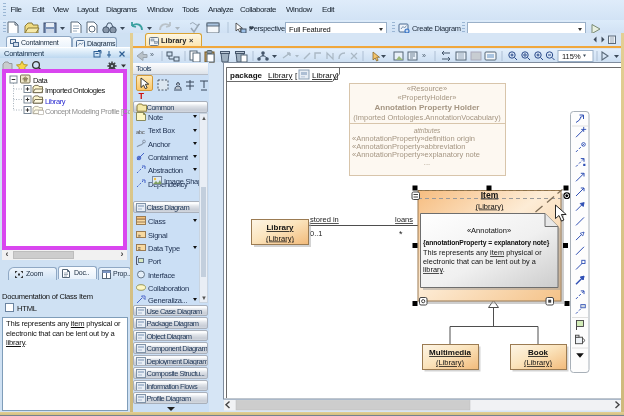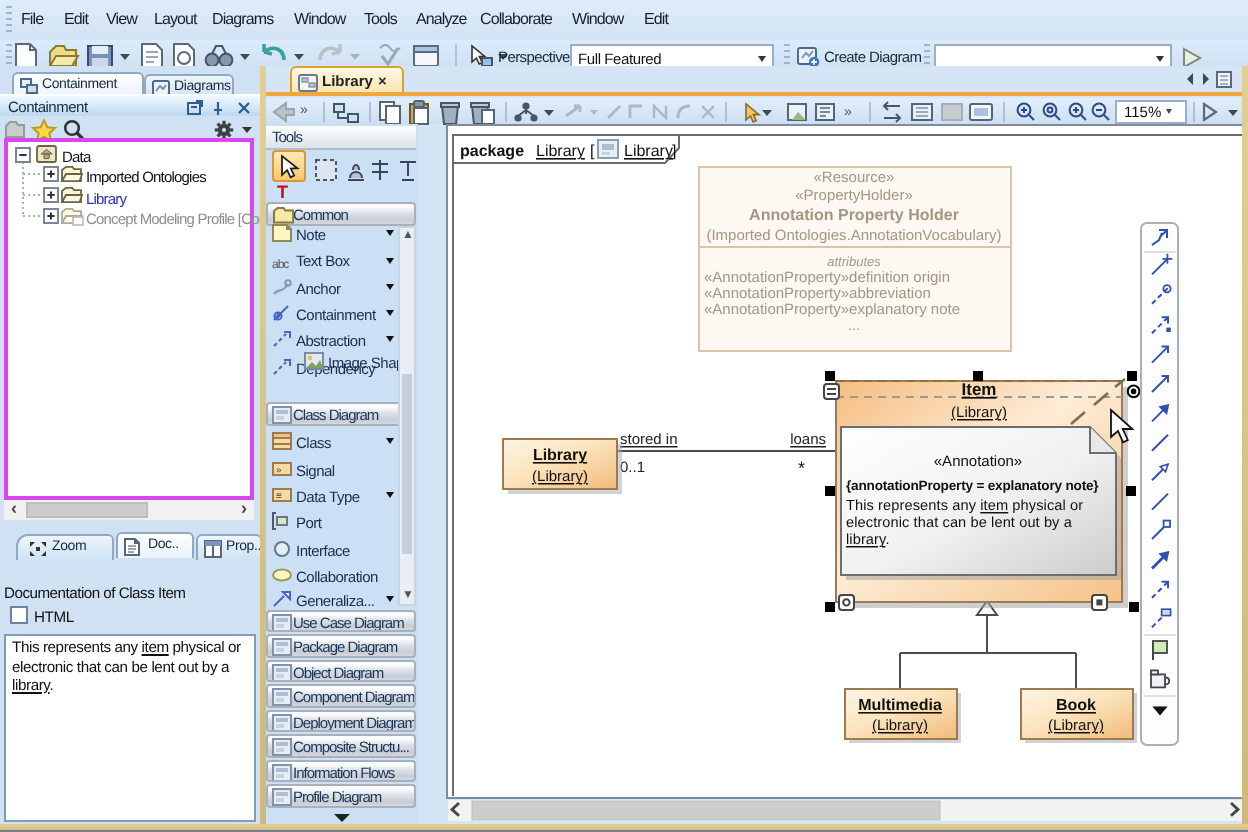--- a/index.html
+++ b/index.html
@@ -15,21 +15,21 @@
 #persp{position:absolute;left:249px;top:4px;font-size:7.5px;letter-spacing:-0.3px;color:#1a2736;}
 .combo{position:absolute;background:#fff;border:1px solid #9ab0c8;font-size:7.5px;letter-spacing:-0.2px;color:#111;}
 .combo .arr{position:absolute;right:3px;top:4.5px;width:0;height:0;border-left:2.8px solid transparent;border-right:2.8px solid transparent;border-top:3.5px solid #333;}
 
 #ldock{left:0;top:33px;width:130px;height:379px;background:#cfe1f3;}
 .dtab{position:absolute;font-size:7px;letter-spacing:-0.2px;color:#17293d;height:13px;border:1px solid #8fa8c4;border-bottom:none;border-radius:3px 3px 0 0;background:linear-gradient(#eef5fc,#cfe2f4);padding:2px 3px 0 14px;white-space:nowrap;}
 .tabic{position:absolute;left:3px;top:2px;}
 .dtab.act{background:linear-gradient(#fdfeff,#e9f2fb);}
 .phead{position:absolute;left:0;width:131px;height:11px;background:linear-gradient(#f0f8fe,#bdd8f0);font-size:7.5px;letter-spacing:-0.25px;color:#122c47;padding:1px 0 0 4px;border-top:1px solid #fff;}
 
-#tree{left:2px;top:36px;width:125px;height:181px;background:#fff;border:2px solid #d946ef;font-size:7.5px;letter-spacing:-0.4px;color:#111;}
+#tree{left:2px;top:36px;width:125px;height:181px;background:#fff;border:4px solid #d946ef;font-size:7.5px;letter-spacing:-0.4px;color:#111;}
 .trow{position:absolute;left:0;white-space:nowrap;}
 
 .sbtrack{position:absolute;background:#f1f1f1;}
 .sbthumb{position:absolute;background:#cdcdcd;border:1px solid #bdbdbd;}
 .sbarrow{position:absolute;color:#555;font-size:7px;line-height:9px;text-align:center;background:#f1f1f1;}
 
 #docpane{left:0;top:254px;width:131px;height:123px;}
 #docta{position:absolute;left:2px;top:30px;width:126px;height:94px;background:#fff;border:1px solid #7f9db9;font-size:7.6px;letter-spacing:-0.2px;color:#111;padding:1px 3px;line-height:9.5px;}
 
 .tan{background:linear-gradient(#e3cf94,#cdb97c);}

